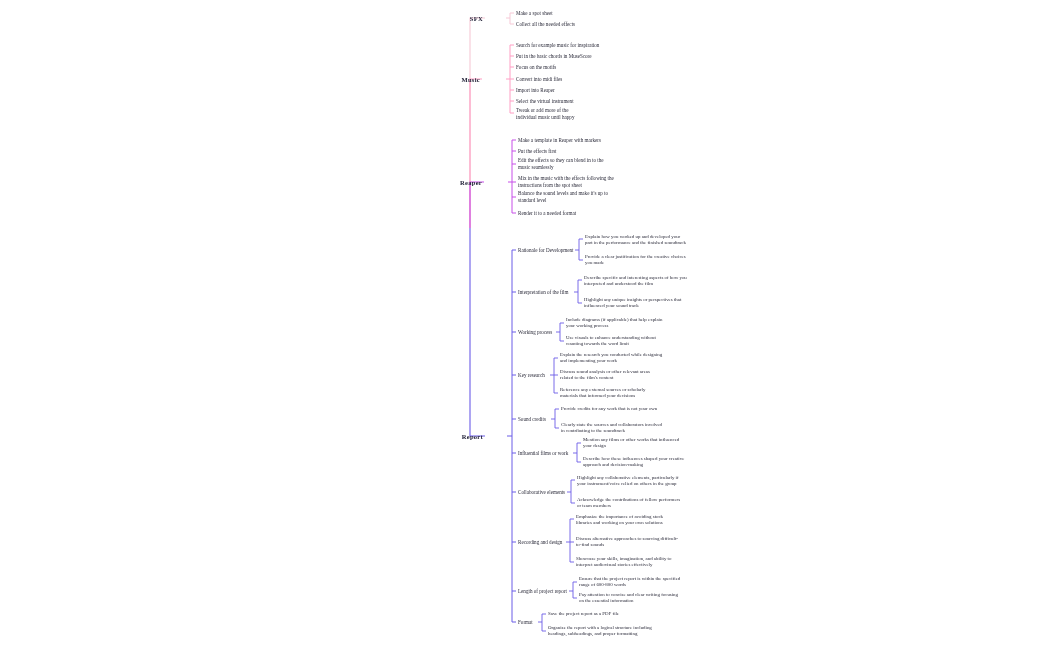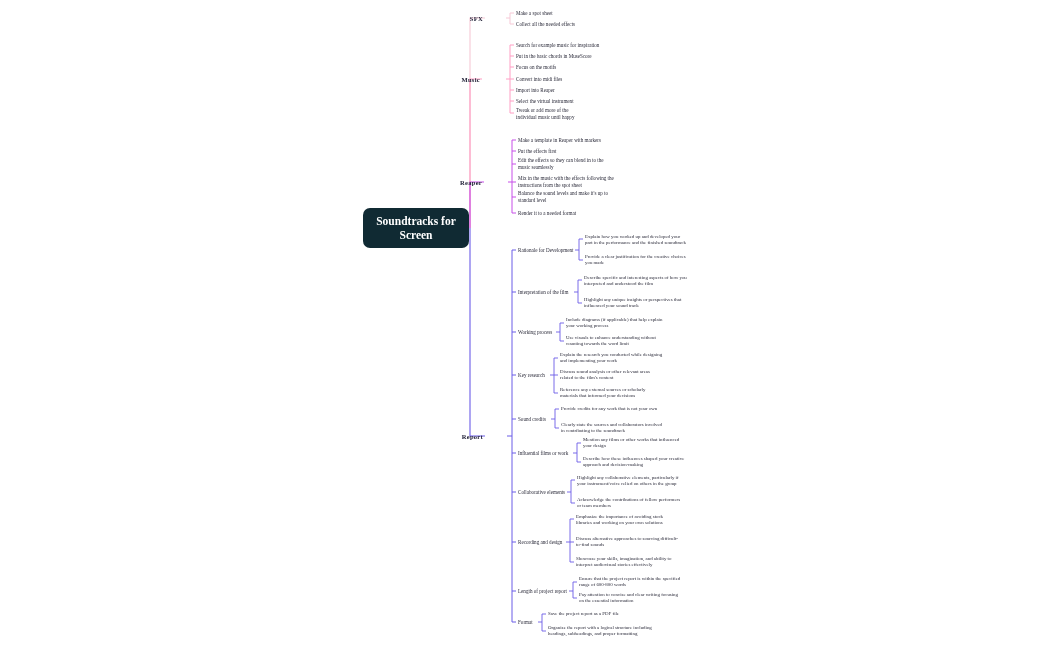--- a/index.html
+++ b/index.html
@@ -156,23 +156,20 @@
     <path d="M570,542 L574,542" stroke="#6b5ce7" stroke-width="0.9" fill="none"></path>
     <path d="M570,542 L570,562 L574,562" stroke="#6b5ce7" stroke-width="0.9" fill="none"></path>
 
     <path d="M569,591 L573,591 L573,582 L577,582" stroke="#6b5ce7" stroke-width="0.9" fill="none"></path>
     <path d="M573,591 L573,598 L577,598" stroke="#6b5ce7" stroke-width="0.9" fill="none"></path>
 
     <path d="M538,622 L542,622 L542,614 L546,614" stroke="#6b5ce7" stroke-width="0.9" fill="none"></path>
     <path d="M542,622 L542,631 L546,631" stroke="#6b5ce7" stroke-width="0.9" fill="none"></path>
   </svg>
 
-  <div class="root-node">
-    <span>Soundtracks for Screen</span>
-  </div>
 
   <div class="l1" style="left:483px; top:18px; transform:translate(-100%,-50%);">SFX</div>
   <div class="l2" style="left:516px; top:13px;">Make a spot sheet</div>
   <div class="l2" style="left:516px; top:24px;">Collect all the needed effects</div>
 
   <div class="l1" style="left:480px; top:79px; transform:translate(-100%,-50%);">Music</div>
   <div class="l2" style="left:516px; top:45px;">Search for example music for inspiration</div>
   <div class="l2" style="left:516px; top:56px;">Put in the basic chords in MuseScore</div>
   <div class="l2" style="left:516px; top:67px;">Focus on the motifs</div>
   <div class="l2" style="left:516px; top:79px;">Convert into midi files</div>

